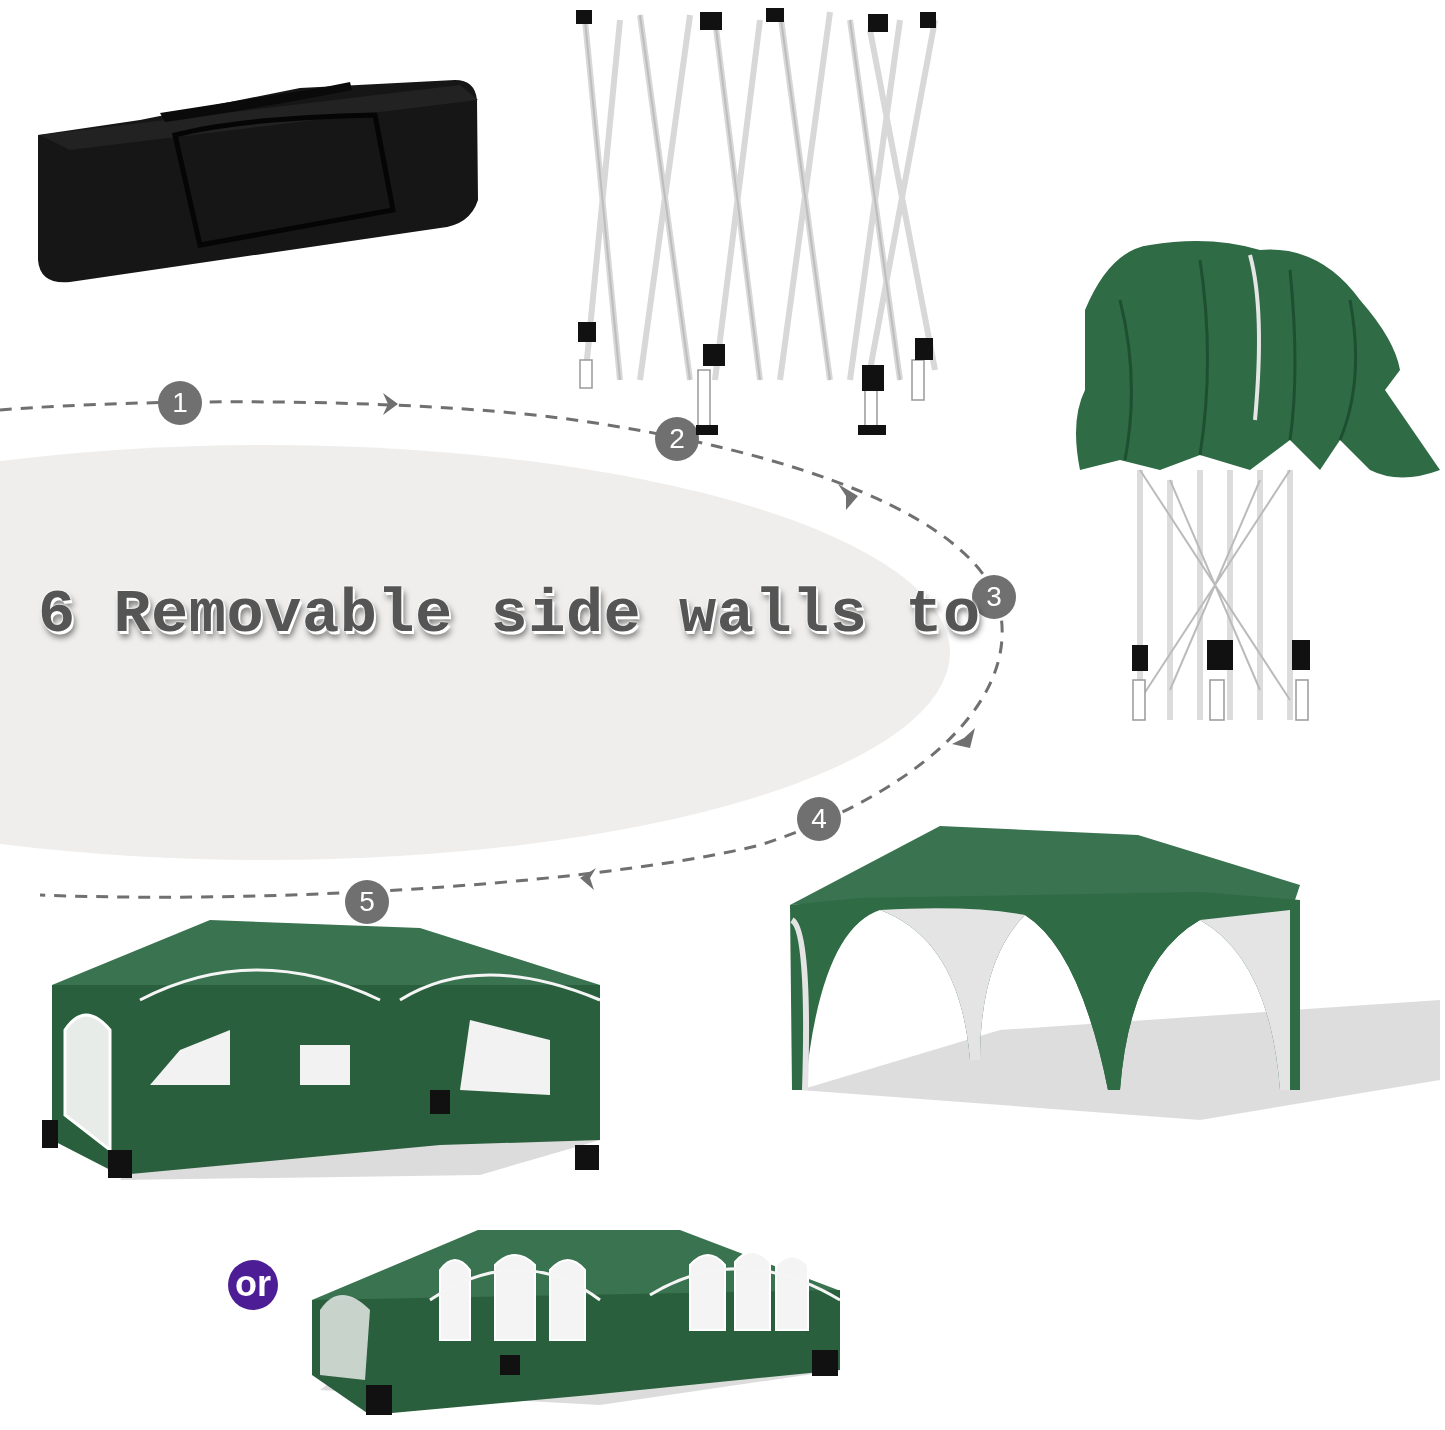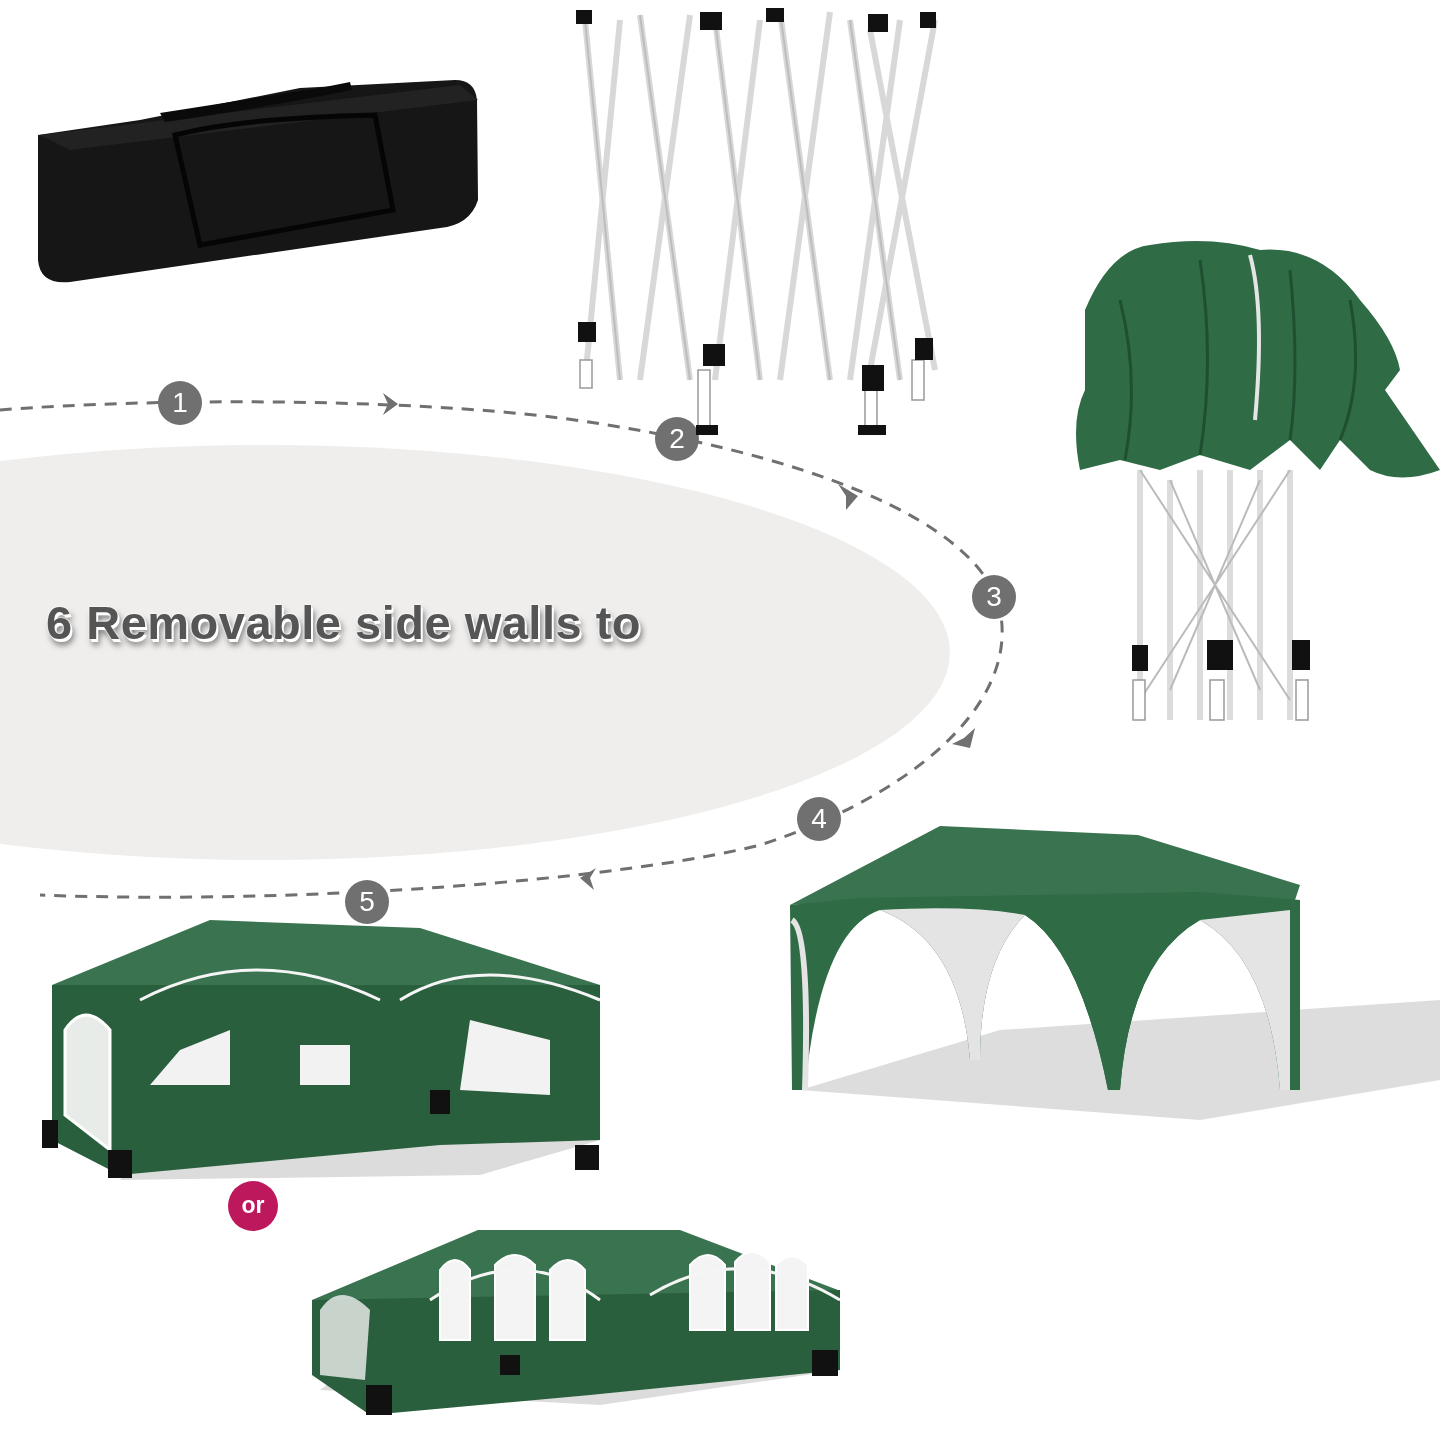--- a/index.html
+++ b/index.html
@@ -1,33 +1,33 @@
 <!DOCTYPE html>
 <html><head>
   <meta charset="utf-8">
   <style>
     html, body { margin: 0; padding: 0; background: #ffffff; }
     body { width: 1445px; height: 1430px; position: relative; overflow: hidden;
            font-family: "Liberation Sans", sans-serif; }
     .layer { position: absolute; left: 0; top: 0; }
     .oval { position: absolute; left: -420px; top: 445px; width: 1370px; height: 415px;
             border-radius: 50%; background: #efeeec; }
-    .headline { position: absolute; left: 38px; top: 582px; margin: 8px;
-                font-family: Liberation Sans, sans-serif; font-weight: 700;
-                font-size: 47px; line-height: 66px; color: #555555; letter-spacing: 0.5px;
+    .headline { position: absolute; left: 38px; top: 582px; margin: 0;
+                font-family: Liberation Mono, monospace; font-weight: 700;
+                font-size: 62px; line-height: 66px; color: #555555; letter-spacing: 0.5px;
                 -webkit-text-stroke: 0px;
                 text-shadow: 0 0 2px #fff, 0 0 3px #fff, 2px 3px 0 #fff,
                              3px 6px 6px rgba(0,0,0,0.55); }
     .headline span { display: block; white-space: nowrap; }
     .step { position: absolute; width: 44px; height: 44px; border-radius: 50%;
             background: #707070; color: #ffffff; font-size: 28px; line-height: 44px;
             text-align: center; font-family: "Liberation Sans", sans-serif; }
-    .or-badge { position: absolute; left: 228px; top: 1181px; width: 50px; height: 50px;
-                border-radius: 50%; background: #be185d; color: #ffffff;
-                font-weight: 700; font-size: 23px; line-height: 48px; text-align: center;
+    .or-badge { position: absolute; left: 228px; top: 1260px; width: 50px; height: 50px;
+                border-radius: 50%; background: #4c1d95; color: #ffffff;
+                font-weight: 700; font-size: 36px; line-height: 48px; text-align: center;
                 font-family: "Liberation Sans", sans-serif; }
   </style>
 </head>
 <body>
 
 <div class="oval"></div>
 
 <svg class="layer" width="1445" height="1430">
   <path d="M 0 410 C 150 398, 400 398, 560 418 C 800 450, 980 520, 1000 610 C 1020 710, 900 800, 760 845 C 620 880, 300 905, 40 895" fill="none" stroke="#707070" stroke-width="3" stroke-dasharray="12 9"></path>
 

